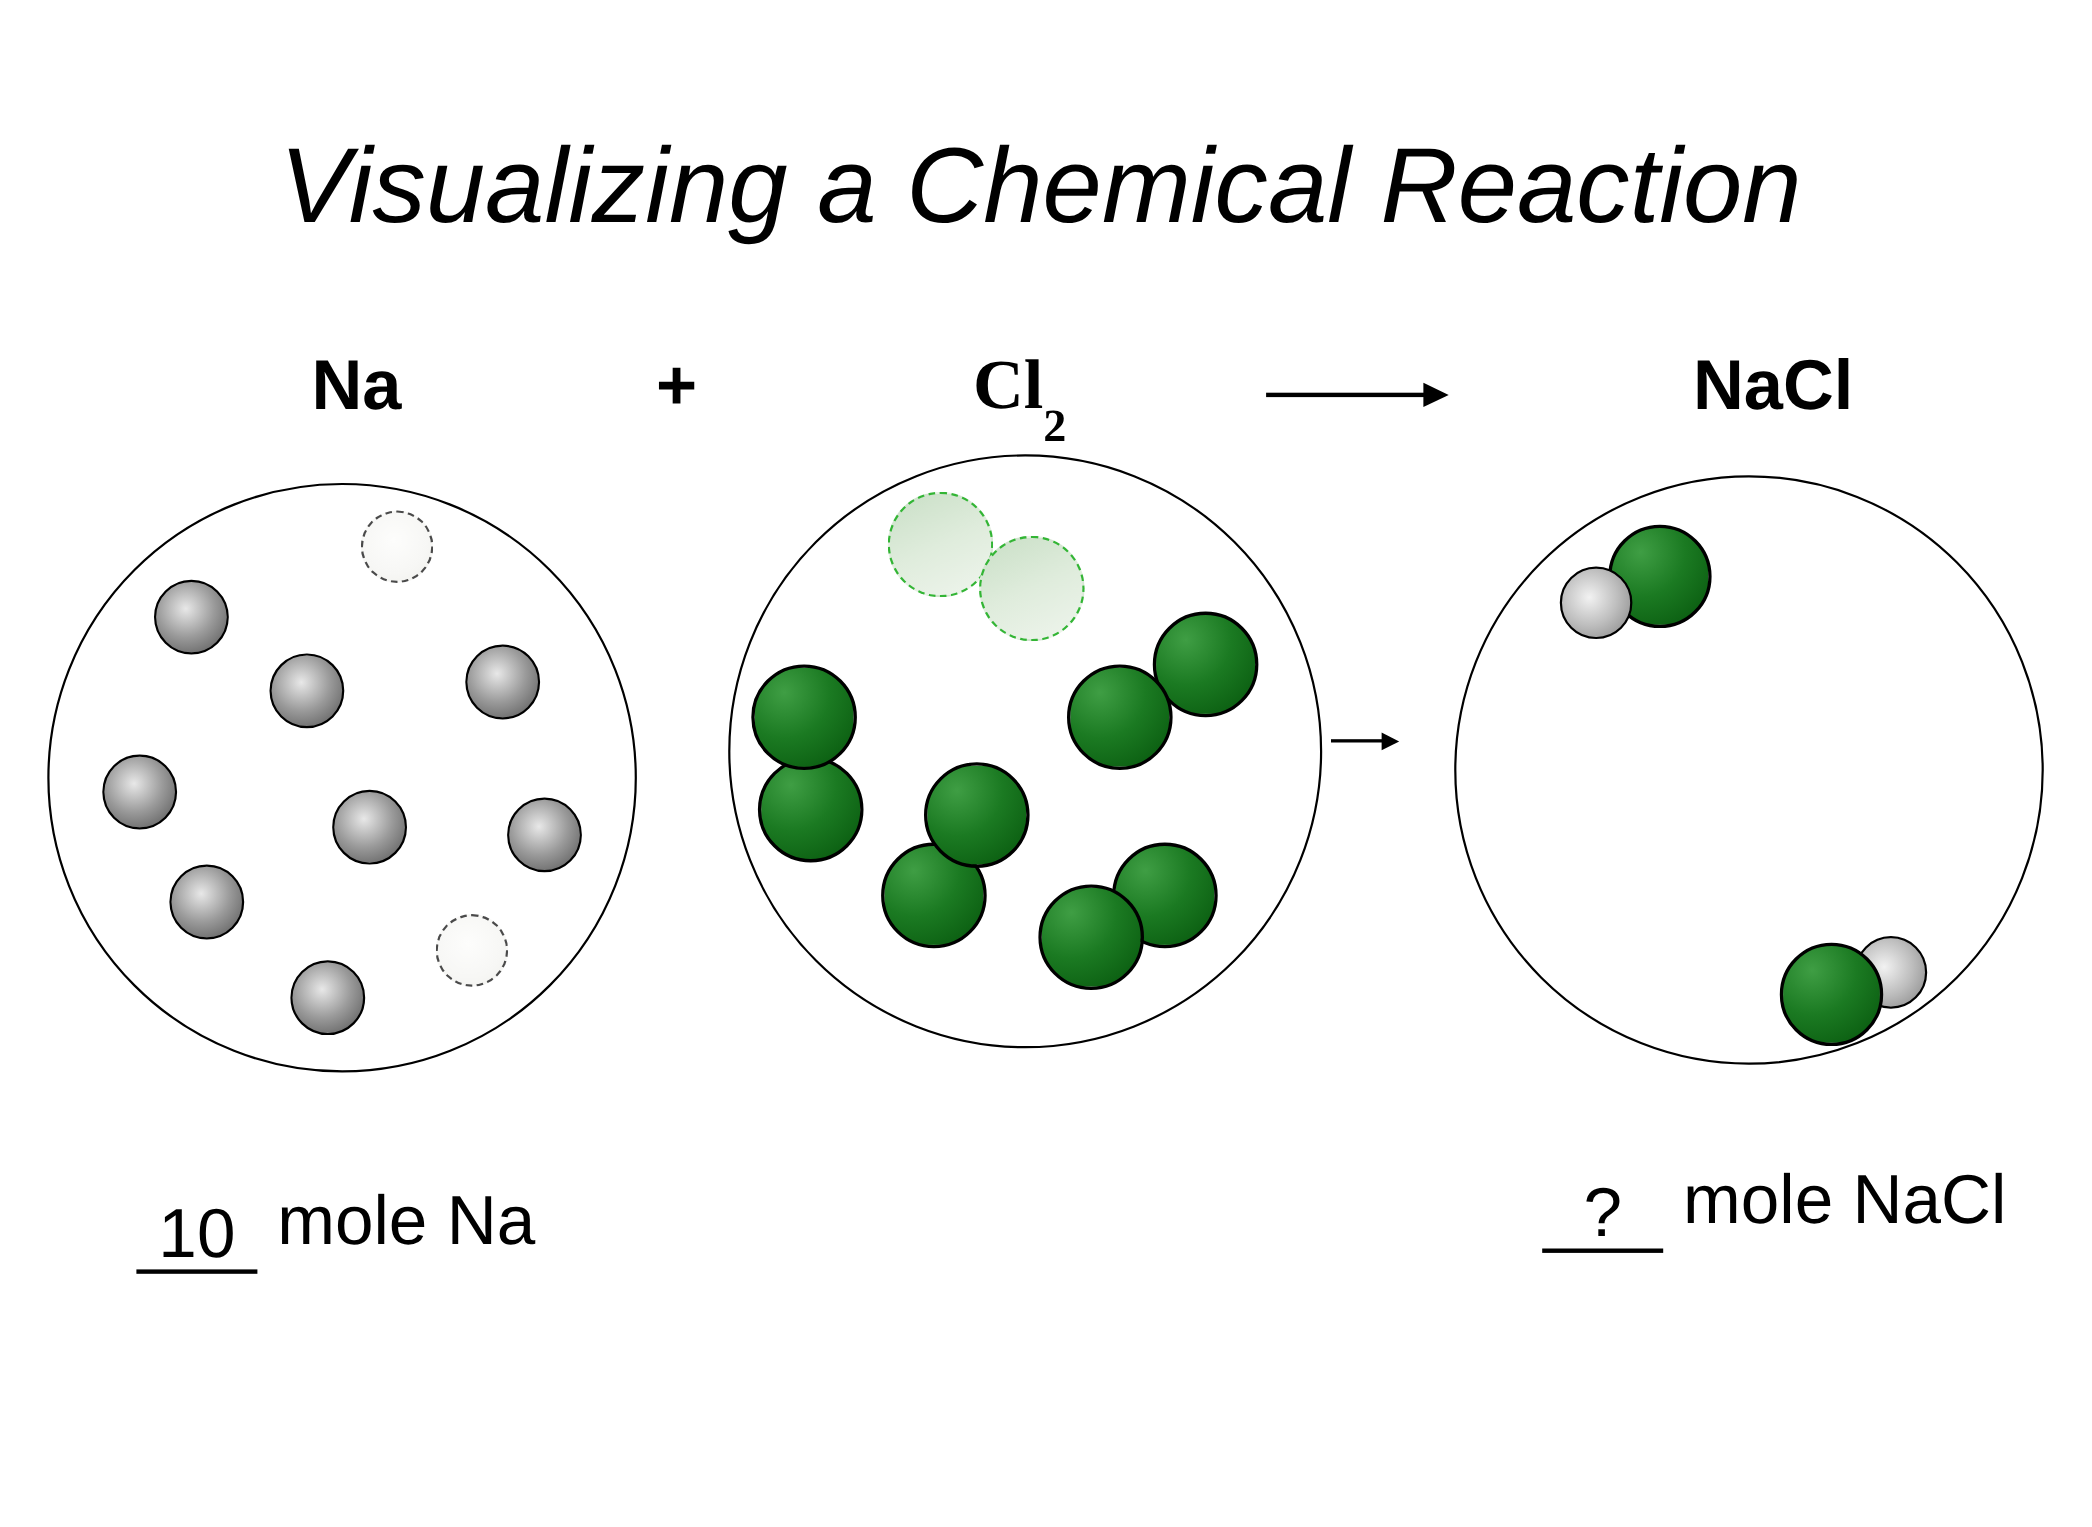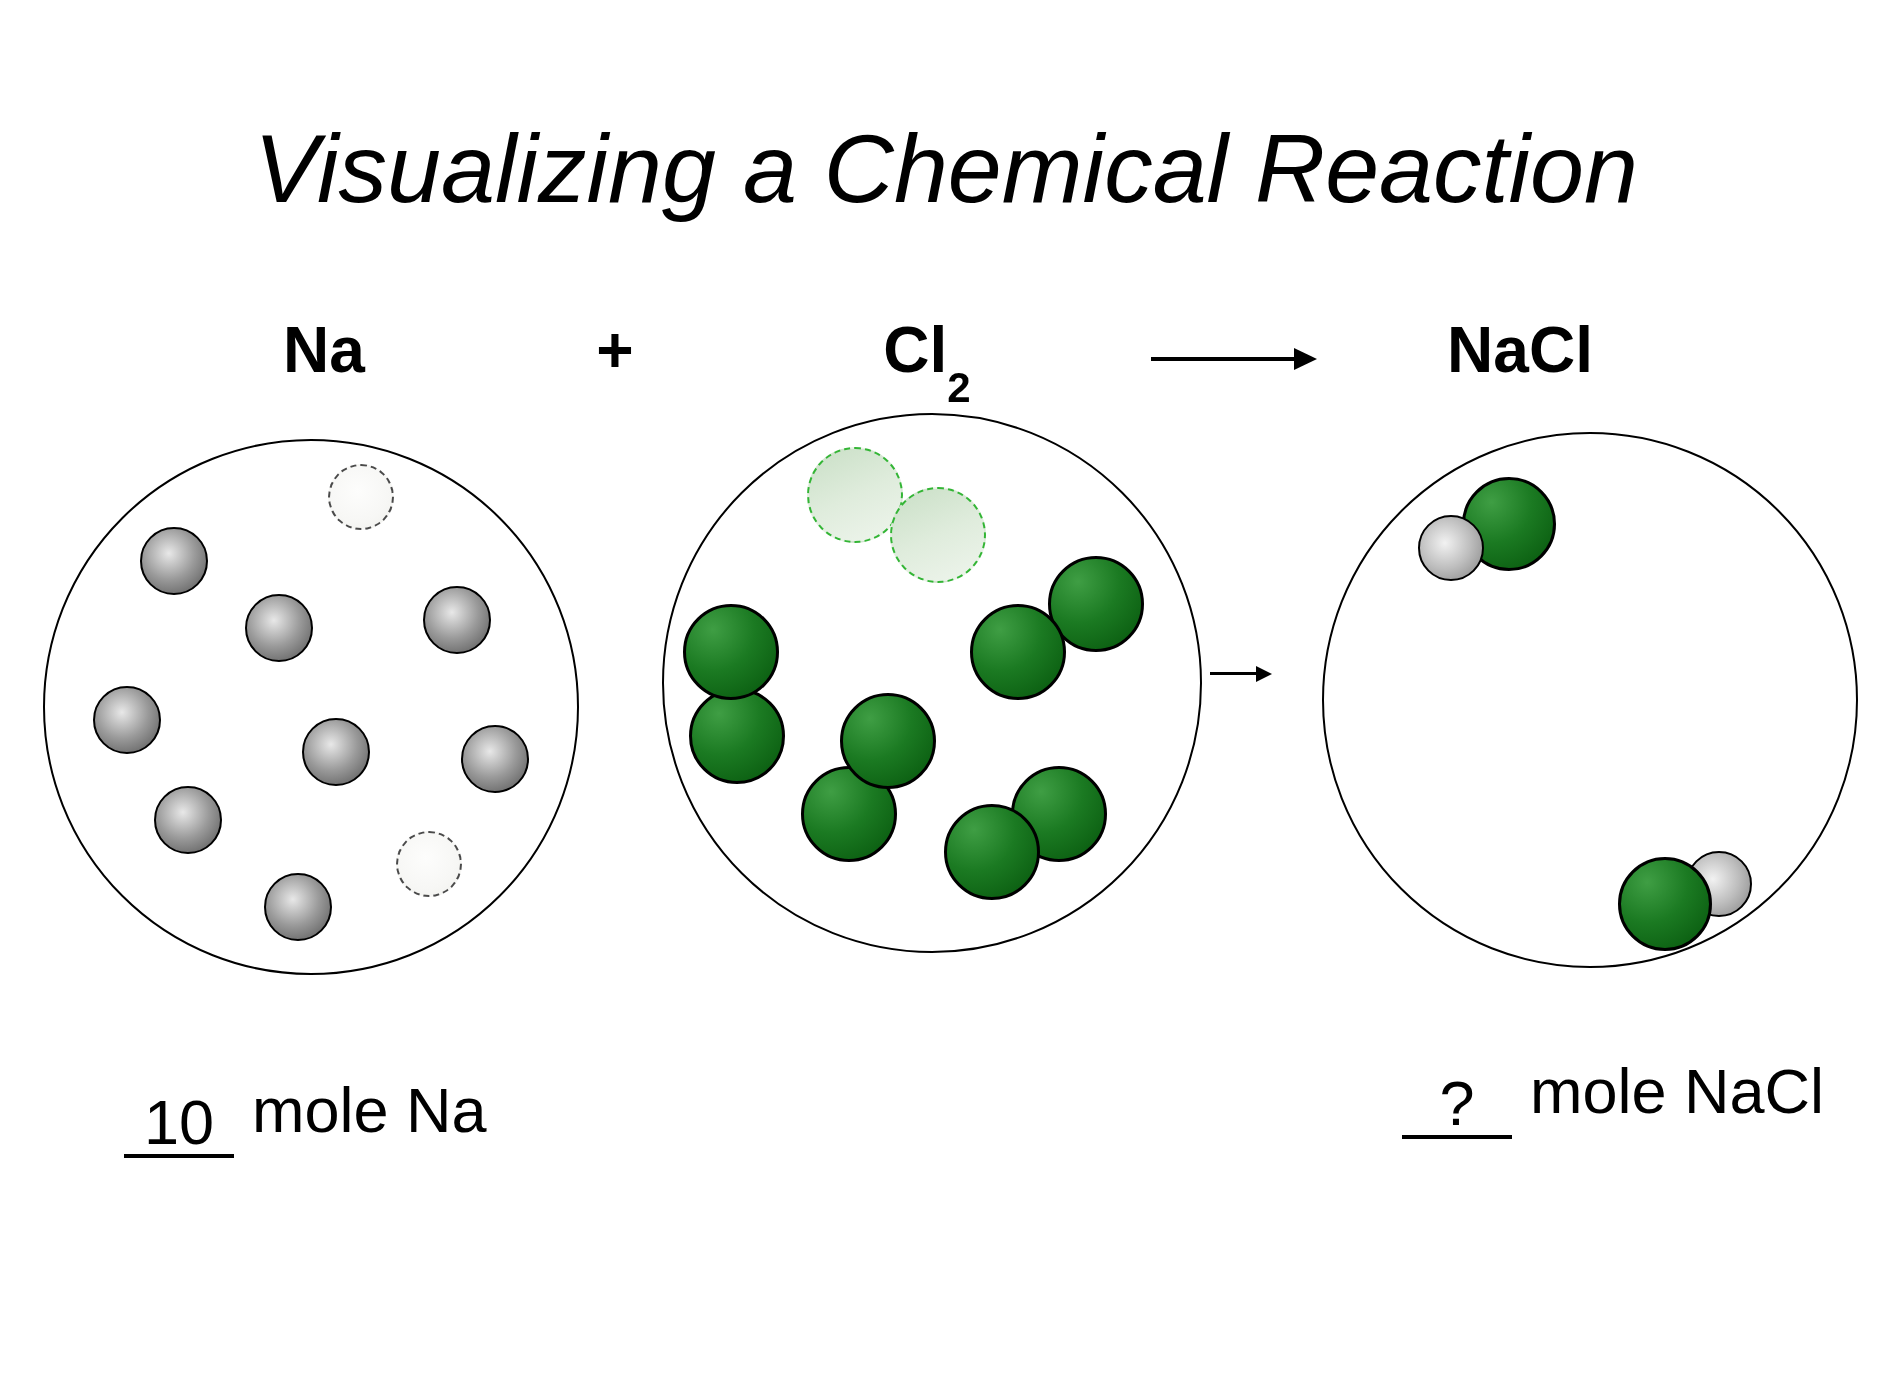--- a/index.html
+++ b/index.html
@@ -10,22 +10,22 @@
   
   .title { position: absolute; left: 30px; right: 0; top: 120px; text-align: center;
            font-size: 97px; font-style: italic; font-weight: normal;
            line-height: 1; white-space: nowrap; }
 
   
   .eq { position: absolute; top: 318px; transform: translateX(-50%);
         font-size: 64px; font-weight: bold; line-height: 1; white-space: nowrap; }
   .eq-na   { left: 324px; }
   .eq-plus { left: 615px; }
-  .eq-cl2  { left: 927px; }
-  .eq-nacl { left: 1520px; }
+  .eq-cl2  { left: 927px; font-family: Liberation Serif, serif; }
+  .eq-nacl { left: 1612px; }
   .sub-eq  { font-size: 42px; vertical-align: -30px; font-weight: bold; }
 
   
   .arrow-line { position: absolute; background: #000; }
   .arrow-head { position: absolute; width: 0; height: 0; }
   .main-arrow-line { left: 1151px; top: 357px; width: 144px; height: 4px; }
   .main-arrow-head { left: 1294px; top: 348px;
        border-left: 23px solid #000; border-top: 11px solid transparent;
        border-bottom: 11px solid transparent; }
   .small-arrow-line { left: 1210px; top: 672px; width: 47px; height: 3px; }

